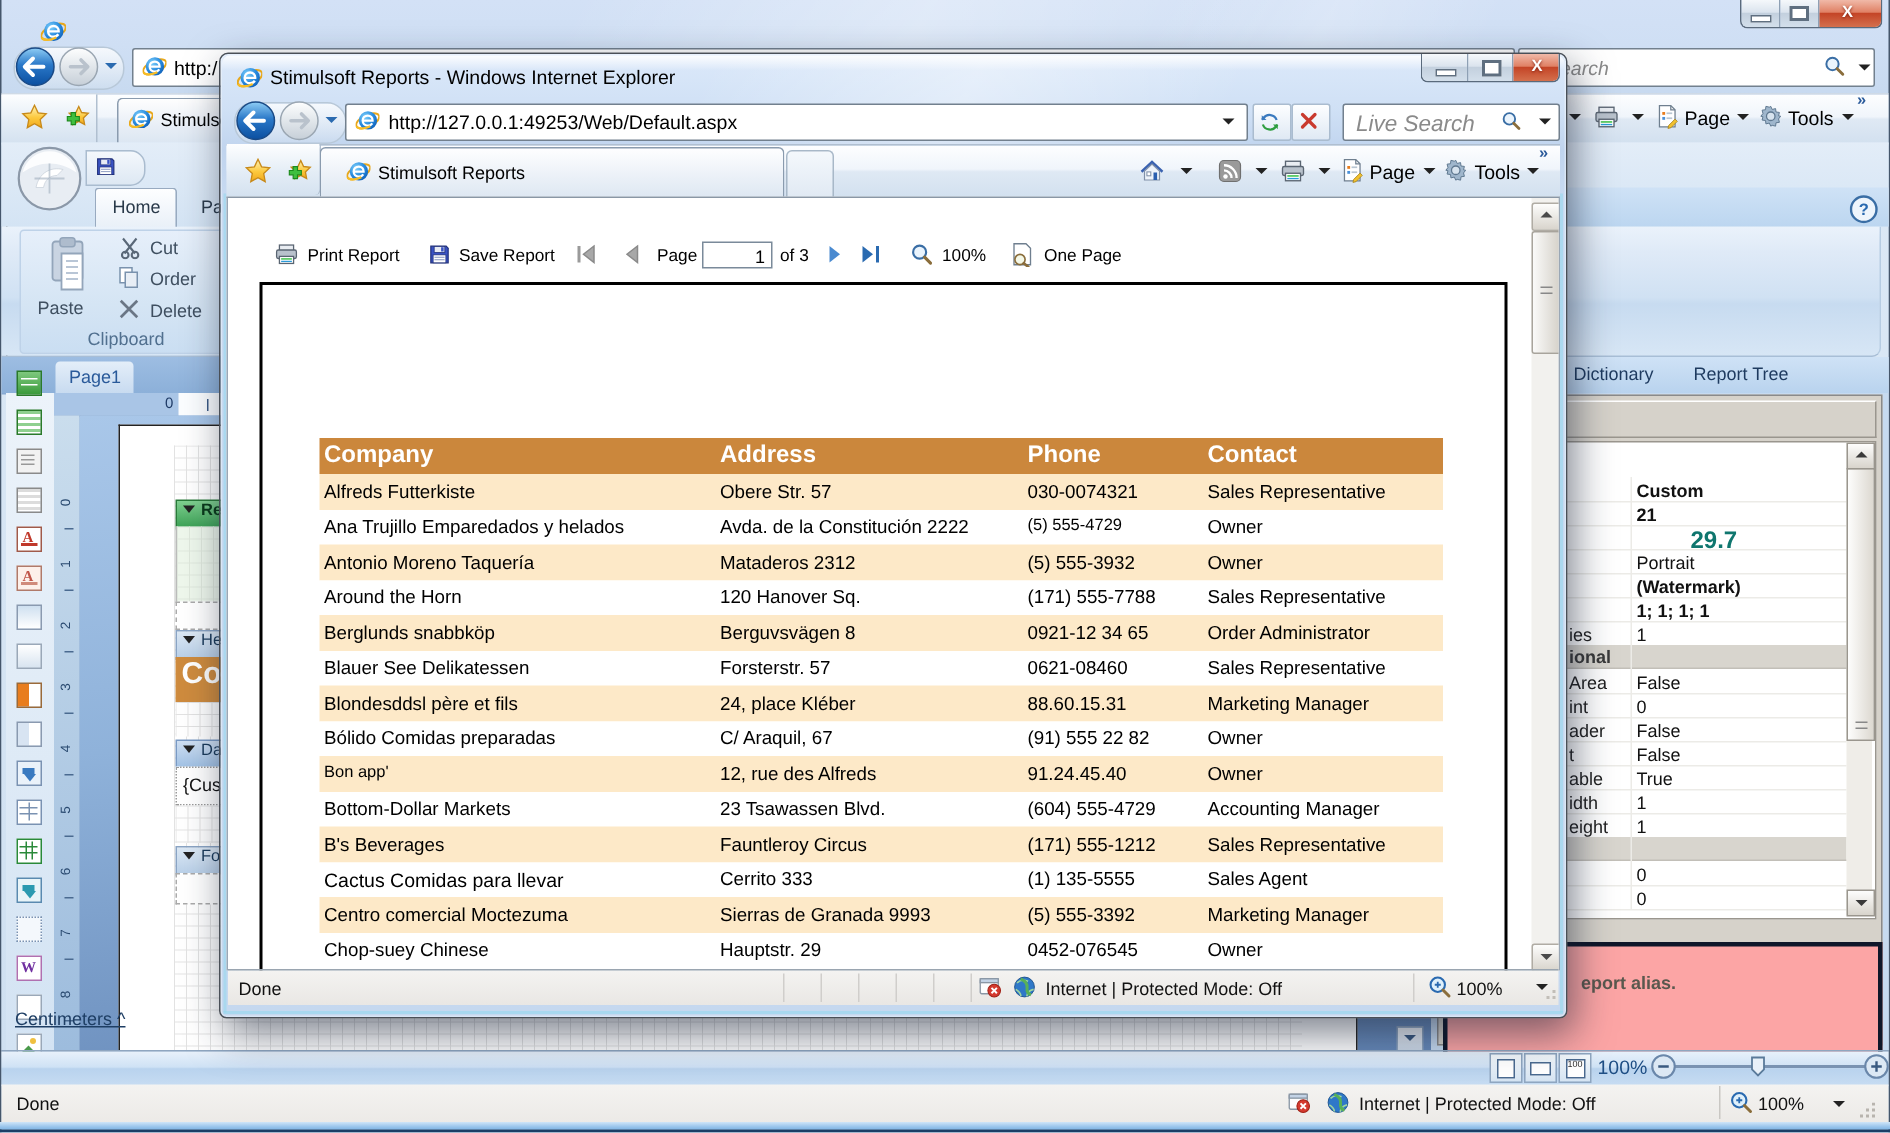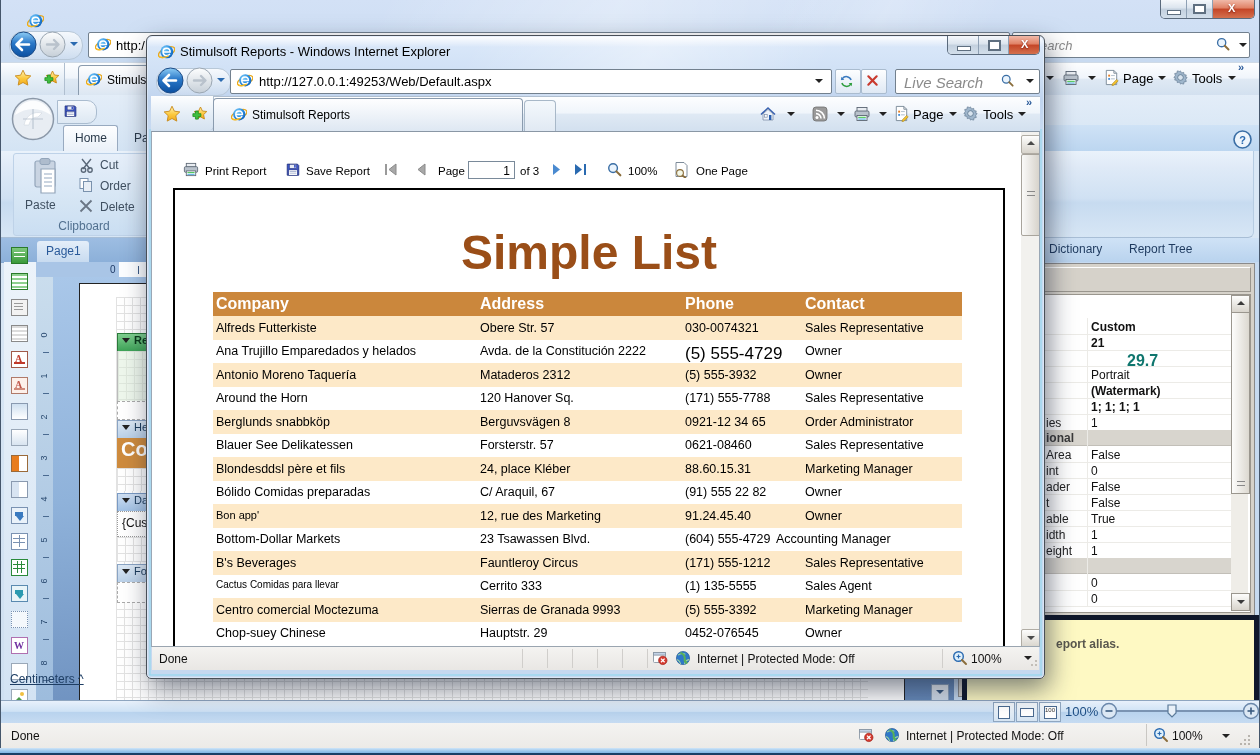--- a/index.html
+++ b/index.html
@@ -436,21 +436,21 @@
             </div>
             <div class="abs" style="left:0;top:17px;width:17px;height:180px;background:linear-gradient(90deg,#fdfdfc,#dcd8d0);border:1px solid #9a968e;">
               <div style="margin:168px auto 0;width:8px;border-top:1px solid #888;border-bottom:1px solid #888;height:3px;"></div>
             </div>
             <div class="abs" style="left:0;top:298px;width:17px;height:16px;background:linear-gradient(180deg,#fdfdfc,#d8d4cc);border:1px solid #9a968e;">
               <div class="tri-d" style="margin:6px auto 0;border-top-color:#3a3a3a;"></div>
             </div>
           </div>
         </div>
 
-        <div class="abs" style="left:3px;top:351px;width:287px;height:80px;background:#fef9c3;border:5px solid #0f172a;">
+        <div class="abs" style="left:3px;top:364px;width:287px;height:80px;background:#fca5a5;border:3px solid #0f172a;">
           <div class="abs" style="left:89px;top:17px;font-size:12px;font-weight:bold;color:#5a584e;">eport alias.</div>
         </div>
       </div>
     </div>
   </div>
 
   <div class="abs" style="left:1px;top:700px;width:1258px;height:23px;background:linear-gradient(180deg,#e8f1fb 0%,#cfe2f5 45%,#b9d3ee 50%,#c7dcf2 100%);border-top:1px solid #8fa6c0;border-bottom:1px solid #8fa6c0;"></div>
   <div class="abs" style="left:10px;top:672px;font-size:12px;color:#1e3e64;text-decoration:underline;">Centimeters ^</div>
   <div class="abs" style="left:988px;top:703px;width:270px;height:17px;"></div>
   <div class="abs" style="left:993px;top:702px;width:20px;height:18px;background:linear-gradient(180deg,#f6fafd,#d5e4f2);border:1px solid #8fa6c0;">
@@ -643,35 +643,34 @@
       </svg>
     <div class="abs" style="left:476px;top:33px;font-size:11.5px;color:#000;">100%</div>
     <svg class="abs" style="left:521px;top:29px" width="17" height="17">
       <path d="M3 1.5h8l3 3v11H3z" fill="#fff" stroke="#6f7f8f" stroke-width="0.9"></path>
       <circle cx="7" cy="12" r="3.4" fill="#f4f8e8" stroke="#8a6d3b" stroke-width="1.1"></circle>
       <path d="M9.5 14.5l3 2.4" stroke="#8a6d3b" stroke-width="1.8" stroke-linecap="round"></path>
     </svg>
     <div class="abs" style="left:544px;top:33px;font-size:11.5px;color:#000;">One Page</div>
 
     <div class="abs" style="left:21px;top:56px;width:828px;height:472px;background:#fff;border:2px solid #000;overflow:hidden;">
-      <div class="abs" style="left:0;top:35px;width:100%;text-align:center;font-size:48px;font-weight:bold;color:#9a4e18;font-family:'Liberation Sans',sans-serif;">Simple List</div>
       <div class="abs" style="left:38px;top:102px;width:749px;height:24px;background:#cb873c;"></div>
       <div class="abs" style="left:41px;top:105px;font-size:16px;font-weight:bold;color:#fff;">Company</div>
       <div class="abs" style="left:305px;top:105px;font-size:16px;font-weight:bold;color:#fff;">Address</div>
       <div class="abs" style="left:510px;top:105px;font-size:16px;font-weight:bold;color:#fff;">Phone</div>
       <div class="abs" style="left:630px;top:105px;font-size:16px;font-weight:bold;color:#fff;">Contact</div>
       <div class="abs" style="left:38px;top:126.0px;width:749px;height:23.5px;background:#fde9c8;"></div>
       <div class="abs" style="left:41px;top:130.5px;font-size:12.5px;color:#000;white-space:nowrap;">Alfreds Futterkiste</div>
       <div class="abs" style="left:305px;top:130.5px;font-size:12.5px;color:#000;white-space:nowrap;">Obere Str. 57</div>
       <div class="abs" style="left:510px;top:130.5px;font-size:12.5px;color:#000;white-space:nowrap;">030-0074321</div>
       <div class="abs" style="left:630px;top:130.5px;font-size:12.5px;color:#000;white-space:nowrap;">Sales Representative</div>
       <div class="abs" style="left:38px;top:149.5px;width:749px;height:23.5px;background:#ffffff;"></div>
       <div class="abs" style="left:41px;top:154.0px;font-size:12.5px;color:#000;white-space:nowrap;">Ana Trujillo Emparedados y helados</div>
       <div class="abs" style="left:305px;top:154.0px;font-size:12.5px;color:#000;white-space:nowrap;">Avda. de la Constitución 2222</div>
-      <div class="abs" style="left:510px;top:154.0px;font-size:17px;color:#000;white-space:nowrap;">(5) 555-4729</div>
+      <div class="abs" style="left:510px;top:154.0px;font-size:11px;color:#000;white-space:nowrap;">(5) 555-4729</div>
       <div class="abs" style="left:630px;top:154.0px;font-size:12.5px;color:#000;white-space:nowrap;">Owner</div>
       <div class="abs" style="left:38px;top:173.0px;width:749px;height:23.5px;background:#fde9c8;"></div>
       <div class="abs" style="left:41px;top:177.5px;font-size:12.5px;color:#000;white-space:nowrap;">Antonio Moreno Taquería</div>
       <div class="abs" style="left:305px;top:177.5px;font-size:12.5px;color:#000;white-space:nowrap;">Mataderos 2312</div>
       <div class="abs" style="left:510px;top:177.5px;font-size:12.5px;color:#000;white-space:nowrap;">(5) 555-3932</div>
       <div class="abs" style="left:630px;top:177.5px;font-size:12.5px;color:#000;white-space:nowrap;">Owner</div>
       <div class="abs" style="left:38px;top:196.5px;width:749px;height:23.5px;background:#ffffff;"></div>
       <div class="abs" style="left:41px;top:201.0px;font-size:12.5px;color:#000;white-space:nowrap;">Around the Horn</div>
       <div class="abs" style="left:305px;top:201.0px;font-size:12.5px;color:#000;white-space:nowrap;">120 Hanover Sq.</div>
       <div class="abs" style="left:510px;top:201.0px;font-size:12.5px;color:#000;white-space:nowrap;">(171) 555-7788</div>
@@ -691,35 +690,35 @@
       <div class="abs" style="left:305px;top:271.5px;font-size:12.5px;color:#000;white-space:nowrap;">24, place Kléber</div>
       <div class="abs" style="left:510px;top:271.5px;font-size:12.5px;color:#000;white-space:nowrap;">88.60.15.31</div>
       <div class="abs" style="left:630px;top:271.5px;font-size:12.5px;color:#000;white-space:nowrap;">Marketing Manager</div>
       <div class="abs" style="left:38px;top:290.5px;width:749px;height:23.5px;background:#ffffff;"></div>
       <div class="abs" style="left:41px;top:295.0px;font-size:12.5px;color:#000;white-space:nowrap;">Bólido Comidas preparadas</div>
       <div class="abs" style="left:305px;top:295.0px;font-size:12.5px;color:#000;white-space:nowrap;">C/ Araquil, 67</div>
       <div class="abs" style="left:510px;top:295.0px;font-size:12.5px;color:#000;white-space:nowrap;">(91) 555 22 82</div>
       <div class="abs" style="left:630px;top:295.0px;font-size:12.5px;color:#000;white-space:nowrap;">Owner</div>
       <div class="abs" style="left:38px;top:314.0px;width:749px;height:23.5px;background:#fde9c8;"></div>
       <div class="abs" style="left:41px;top:318.5px;font-size:11px;color:#000;white-space:nowrap;">Bon app'</div>
-      <div class="abs" style="left:305px;top:318.5px;font-size:12.5px;color:#000;white-space:nowrap;">12, rue des Marketing</div>
+      <div class="abs" style="left:305px;top:318.5px;font-size:12.5px;color:#000;white-space:nowrap;">12, rue des Alfreds</div>
       <div class="abs" style="left:510px;top:318.5px;font-size:12.5px;color:#000;white-space:nowrap;">91.24.45.40</div>
       <div class="abs" style="left:630px;top:318.5px;font-size:12.5px;color:#000;white-space:nowrap;">Owner</div>
       <div class="abs" style="left:38px;top:337.5px;width:749px;height:23.5px;background:#ffffff;"></div>
       <div class="abs" style="left:41px;top:342.0px;font-size:12.5px;color:#000;white-space:nowrap;">Bottom-Dollar Markets</div>
       <div class="abs" style="left:305px;top:342.0px;font-size:12.5px;color:#000;white-space:nowrap;">23 Tsawassen Blvd.</div>
       <div class="abs" style="left:510px;top:342.0px;font-size:12.5px;color:#000;white-space:nowrap;">(604) 555-4729</div>
-      <div class="abs" style="left:601px;top:342.0px;font-size:12.5px;color:#000;white-space:nowrap;">Accounting Manager</div>
+      <div class="abs" style="left:630px;top:342.0px;font-size:12.5px;color:#000;white-space:nowrap;">Accounting Manager</div>
       <div class="abs" style="left:38px;top:361.0px;width:749px;height:23.5px;background:#fde9c8;"></div>
       <div class="abs" style="left:41px;top:365.5px;font-size:12.5px;color:#000;white-space:nowrap;">B's Beverages</div>
       <div class="abs" style="left:305px;top:365.5px;font-size:12.5px;color:#000;white-space:nowrap;">Fauntleroy Circus</div>
       <div class="abs" style="left:510px;top:365.5px;font-size:12.5px;color:#000;white-space:nowrap;">(171) 555-1212</div>
       <div class="abs" style="left:630px;top:365.5px;font-size:12.5px;color:#000;white-space:nowrap;">Sales Representative</div>
       <div class="abs" style="left:38px;top:384.5px;width:749px;height:23.5px;background:#ffffff;"></div>
-      <div class="abs" style="left:41px;top:389.0px;font-size:10px;color:#000;white-space:nowrap;">Cactus Comidas para llevar</div>
+      <div class="abs" style="left:41px;top:389.0px;font-size:13px;color:#000;white-space:nowrap;">Cactus Comidas para llevar</div>
       <div class="abs" style="left:305px;top:389.0px;font-size:12.5px;color:#000;white-space:nowrap;">Cerrito 333</div>
       <div class="abs" style="left:510px;top:389.0px;font-size:12.5px;color:#000;white-space:nowrap;">(1) 135-5555</div>
       <div class="abs" style="left:630px;top:389.0px;font-size:12.5px;color:#000;white-space:nowrap;">Sales Agent</div>
       <div class="abs" style="left:38px;top:408.0px;width:749px;height:23.5px;background:#fde9c8;"></div>
       <div class="abs" style="left:41px;top:412.5px;font-size:12.5px;color:#000;white-space:nowrap;">Centro comercial Moctezuma</div>
       <div class="abs" style="left:305px;top:412.5px;font-size:12.5px;color:#000;white-space:nowrap;">Sierras de Granada 9993</div>
       <div class="abs" style="left:510px;top:412.5px;font-size:12.5px;color:#000;white-space:nowrap;">(5) 555-3392</div>
       <div class="abs" style="left:630px;top:412.5px;font-size:12.5px;color:#000;white-space:nowrap;">Marketing Manager</div>
       <div class="abs" style="left:38px;top:431.5px;width:749px;height:23.5px;background:#ffffff;"></div>
       <div class="abs" style="left:41px;top:436.0px;font-size:12.5px;color:#000;white-space:nowrap;">Chop-suey Chinese</div>

